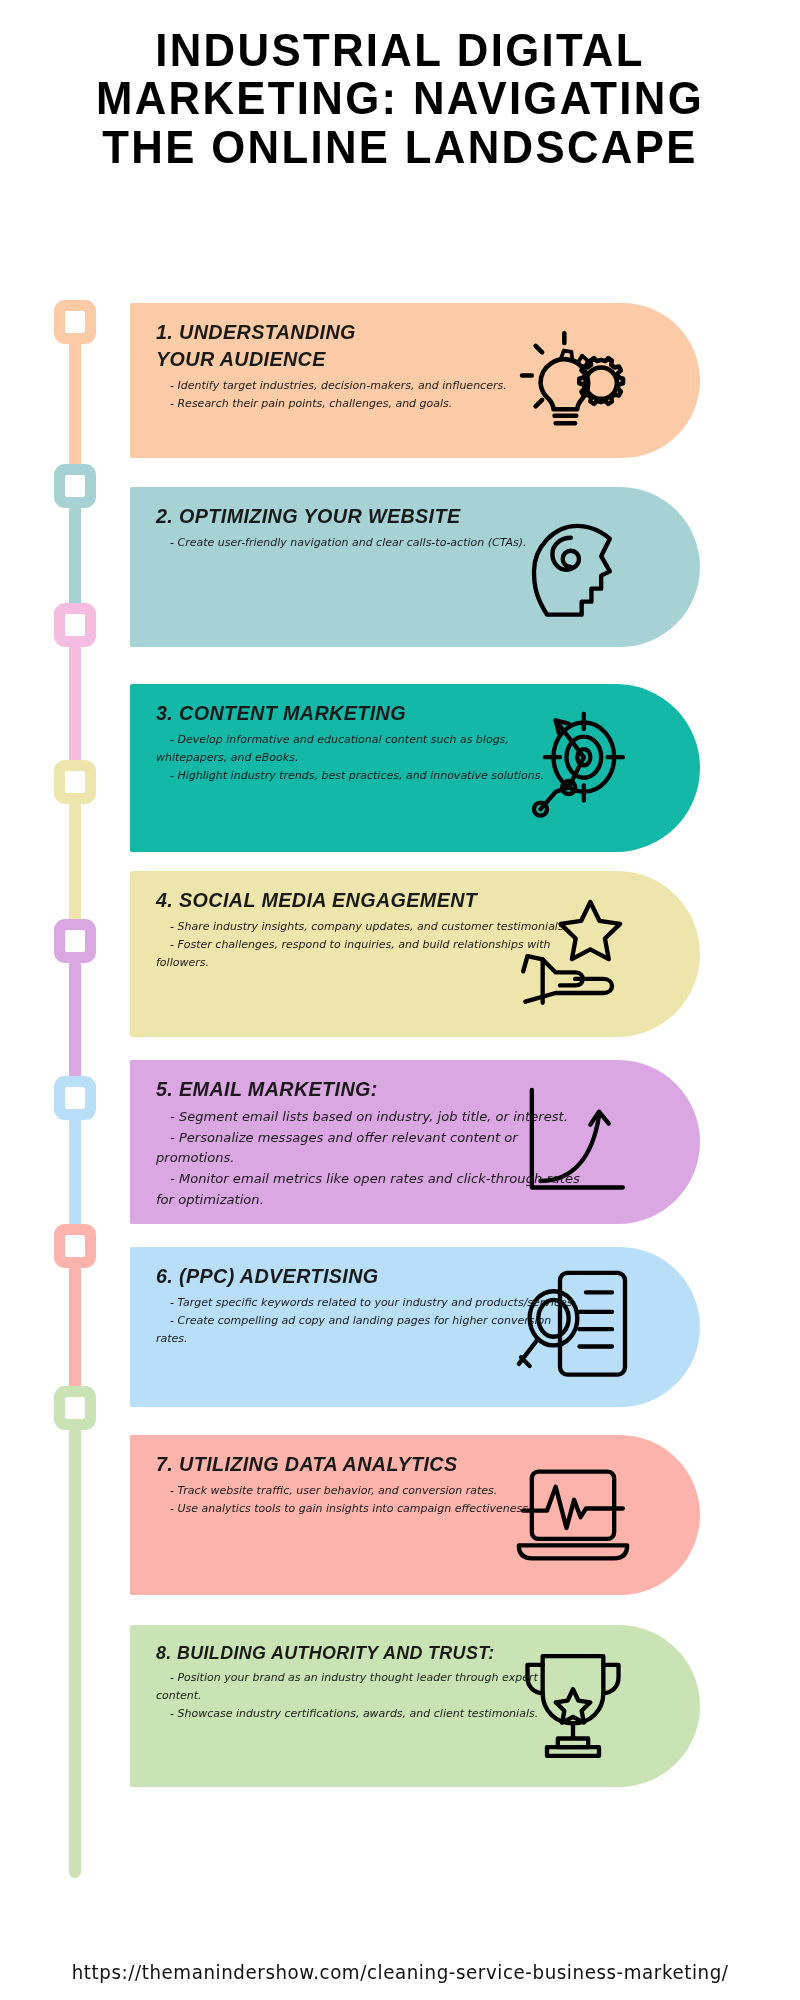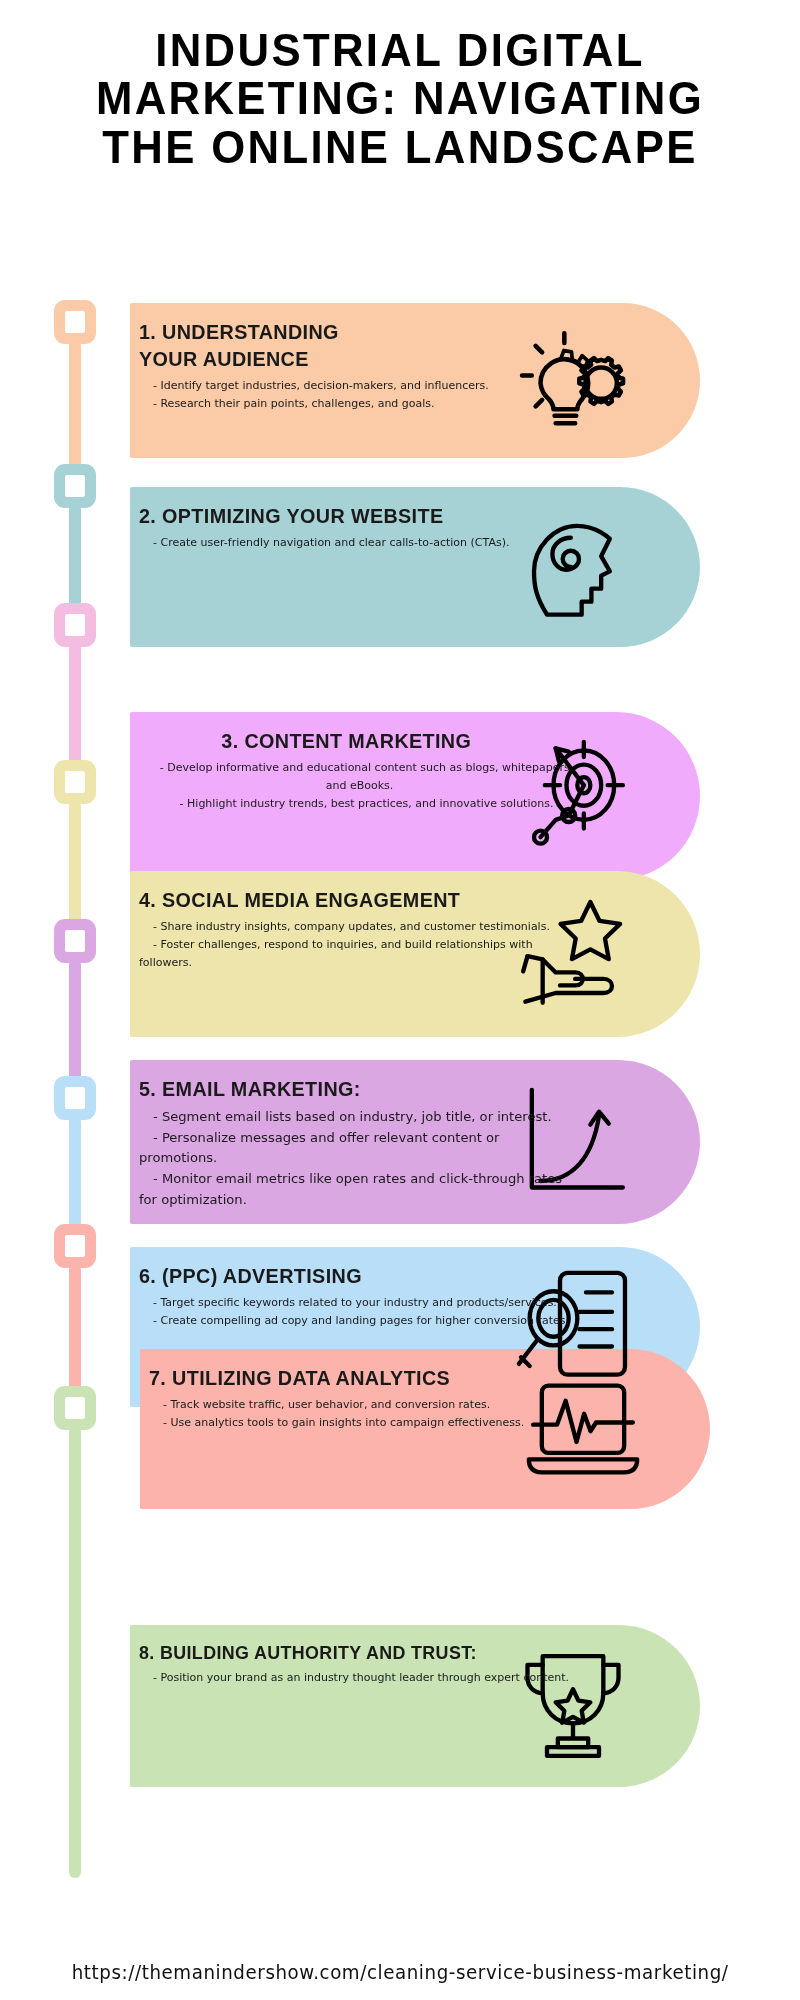--- a/index.html
+++ b/index.html
@@ -83,22 +83,23 @@
 
   
   .card {
     position: absolute;
     left: 130px;
     width: 570px;
     border-top-left-radius: 4px;
     border-bottom-left-radius: 4px;
     border-top-right-radius: 180px;
     border-bottom-right-radius: 180px;
-    padding: 16px 120px 14px 9px;
+    padding: 16px 120px 14px 26px;
     overflow: hidden;
+    font-style: italic;
   }
   .card-title {
     font-family: "Liberation Sans", sans-serif;
     font-weight: 700;
     font-size: 21px;
     line-height: 1.28;
     letter-spacing: 0.4px;
     color: #1a1a1a;
     text-transform: uppercase;
     transform: scaleX(0.94);
@@ -242,21 +243,21 @@
           <svg viewBox="0 0 120 120" fill="none" stroke="#000" stroke-width="4" stroke-linecap="round" stroke-linejoin="round">
       <path d="M36 104c-10-16-12-26-12-40C24 42 42 22 64 22c18 0 30 12 30 12l-8 16 8 14-8 4v12h-9v12h-9v12H36z"></path>
       <path d="M58 60a7.5 7.5 0 1 1 7.5-7.5c0 6-6 10-12 10S41 57 41 48s8-15 17-15"></path>
     </svg>
         </div>
         <div class="card-title">2. OPTIMIZING YOUR WEBSITE</div>
         <div class="card-body">
           <span class="bullet ind">- Create user-friendly navigation and clear calls-to-action (CTAs).</span>
         </div>
       </div>
-      <div class="card" style="top: 712px; min-height: 168px; background: #f0abfc; text-align: center;">
+      <div class="card" style="top: 684px; min-height: 168px; background: #14b8a6;">
         <div class="card-icon">
           <svg viewBox="0 0 120 120" fill="none" stroke="#000" stroke-width="4" stroke-linecap="round" stroke-linejoin="round">
       <ellipse cx="70" cy="50" rx="28" ry="32"></ellipse>
       <ellipse cx="70" cy="50" rx="16" ry="19"></ellipse>
       <ellipse cx="70" cy="50" rx="6" ry="7.5"></ellipse>
       <path d="M70 10v14M70 76v14M34 50h14M92 50h14"></path>
       <path d="M70 50L44 16"></path>
       <path d="M44 16l12 3M44 16l3 12"></path>
       <path d="M70 50 56 78l-12 4-14 16"></path>
       <circle cx="56" cy="78" r="6"></circle>
@@ -309,21 +310,21 @@
       <path d="M27 72L10 94"></path>
       <path d="M12 88l8 8"></path>
     </svg>
         </div>
         <div class="card-title">6. (PPC) ADVERTISING</div>
         <div class="card-body">
           <span class="bullet ind">- Target specific keywords related to your industry and products/services.</span>
           <span class="bullet ind">- Create compelling ad copy and landing pages for higher conversion rates.</span>
         </div>
       </div>
-      <div class="card" style="top: 1349px; min-height: 160px; background: rgb(251, 179, 172); margin-left: 10px;">
+      <div class="card" style="top: 1435px; min-height: 160px; background: rgb(251, 179, 172);">
         <div class="card-icon">
           <svg viewBox="0 0 120 120" fill="none" stroke="#000" stroke-width="4" stroke-linecap="round" stroke-linejoin="round">
       <rect x="22" y="20" width="76" height="62" rx="6"></rect>
       <path d="M10 88h100c0 8-4 12-12 12H22c-8 0-12-4-12-12z"></path>
       <path d="M14 56h22l8-22 10 38 7-26 6 16 5-8h34"></path>
     </svg>
         </div>
         <div class="card-title">7. UTILIZING DATA ANALYTICS</div>
         <div class="card-body">
           <span class="bullet ind">- Track website traffic, user behavior, and conversion rates.</span>
@@ -336,20 +337,21 @@
       <path d="M32 14h56v34c0 16-12 28-28 28S32 64 32 48z"></path>
       <path d="M32 22H18v12c0 8 6 14 14 14M88 22h14v12c0 8-6 14-14 14"></path>
       <path d="M60 44.5l5 10.5 11 1.6-8 7.8 2 11-10-5.3-10 5.3 2-11-8-7.8 11-1.6z"></path>
       <path d="M60 76v14M46 90h28v8H46z"></path>
       <path d="M36 98h48v8H36z"></path>
     </svg>
         </div>
         <div class="card-title small">8. BUILDING AUTHORITY AND TRUST:</div>
         <div class="card-body">
           <span class="bullet ind">- Position your brand as an industry thought leader through expert content.</span>
+          <span class="bullet ind">- Showcase industry certifications, awards, and client testimonials.</span>
         </div>
       </div>
     </div>
 
   <div class="footer">
     <span class="footer-url">https://themanindershow.com/cleaning-service-business-marketing/</span>
   </div>
 
 </div>
 

